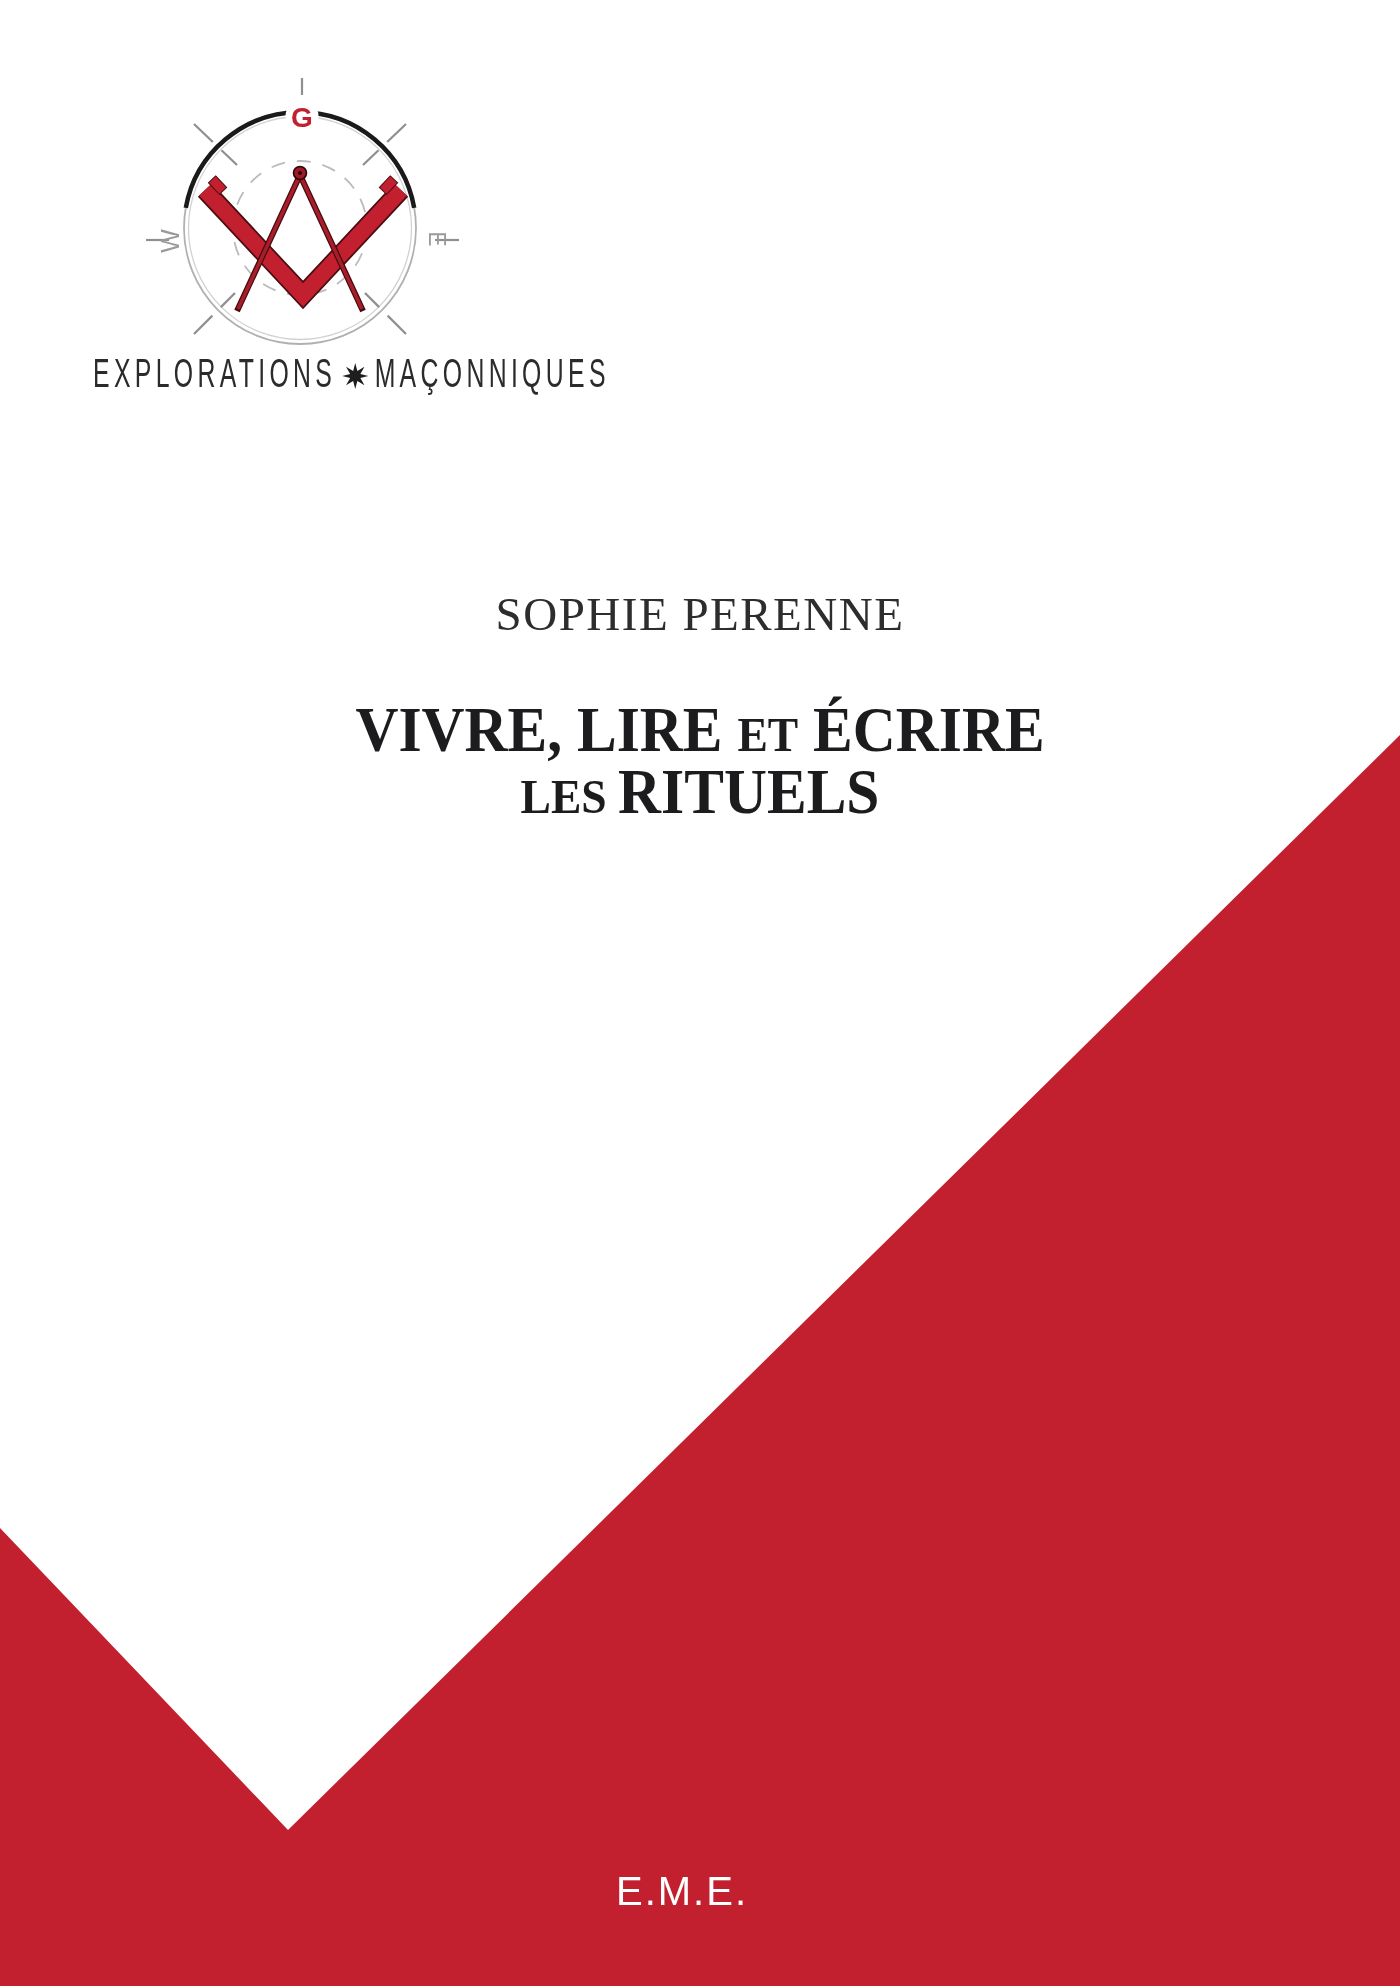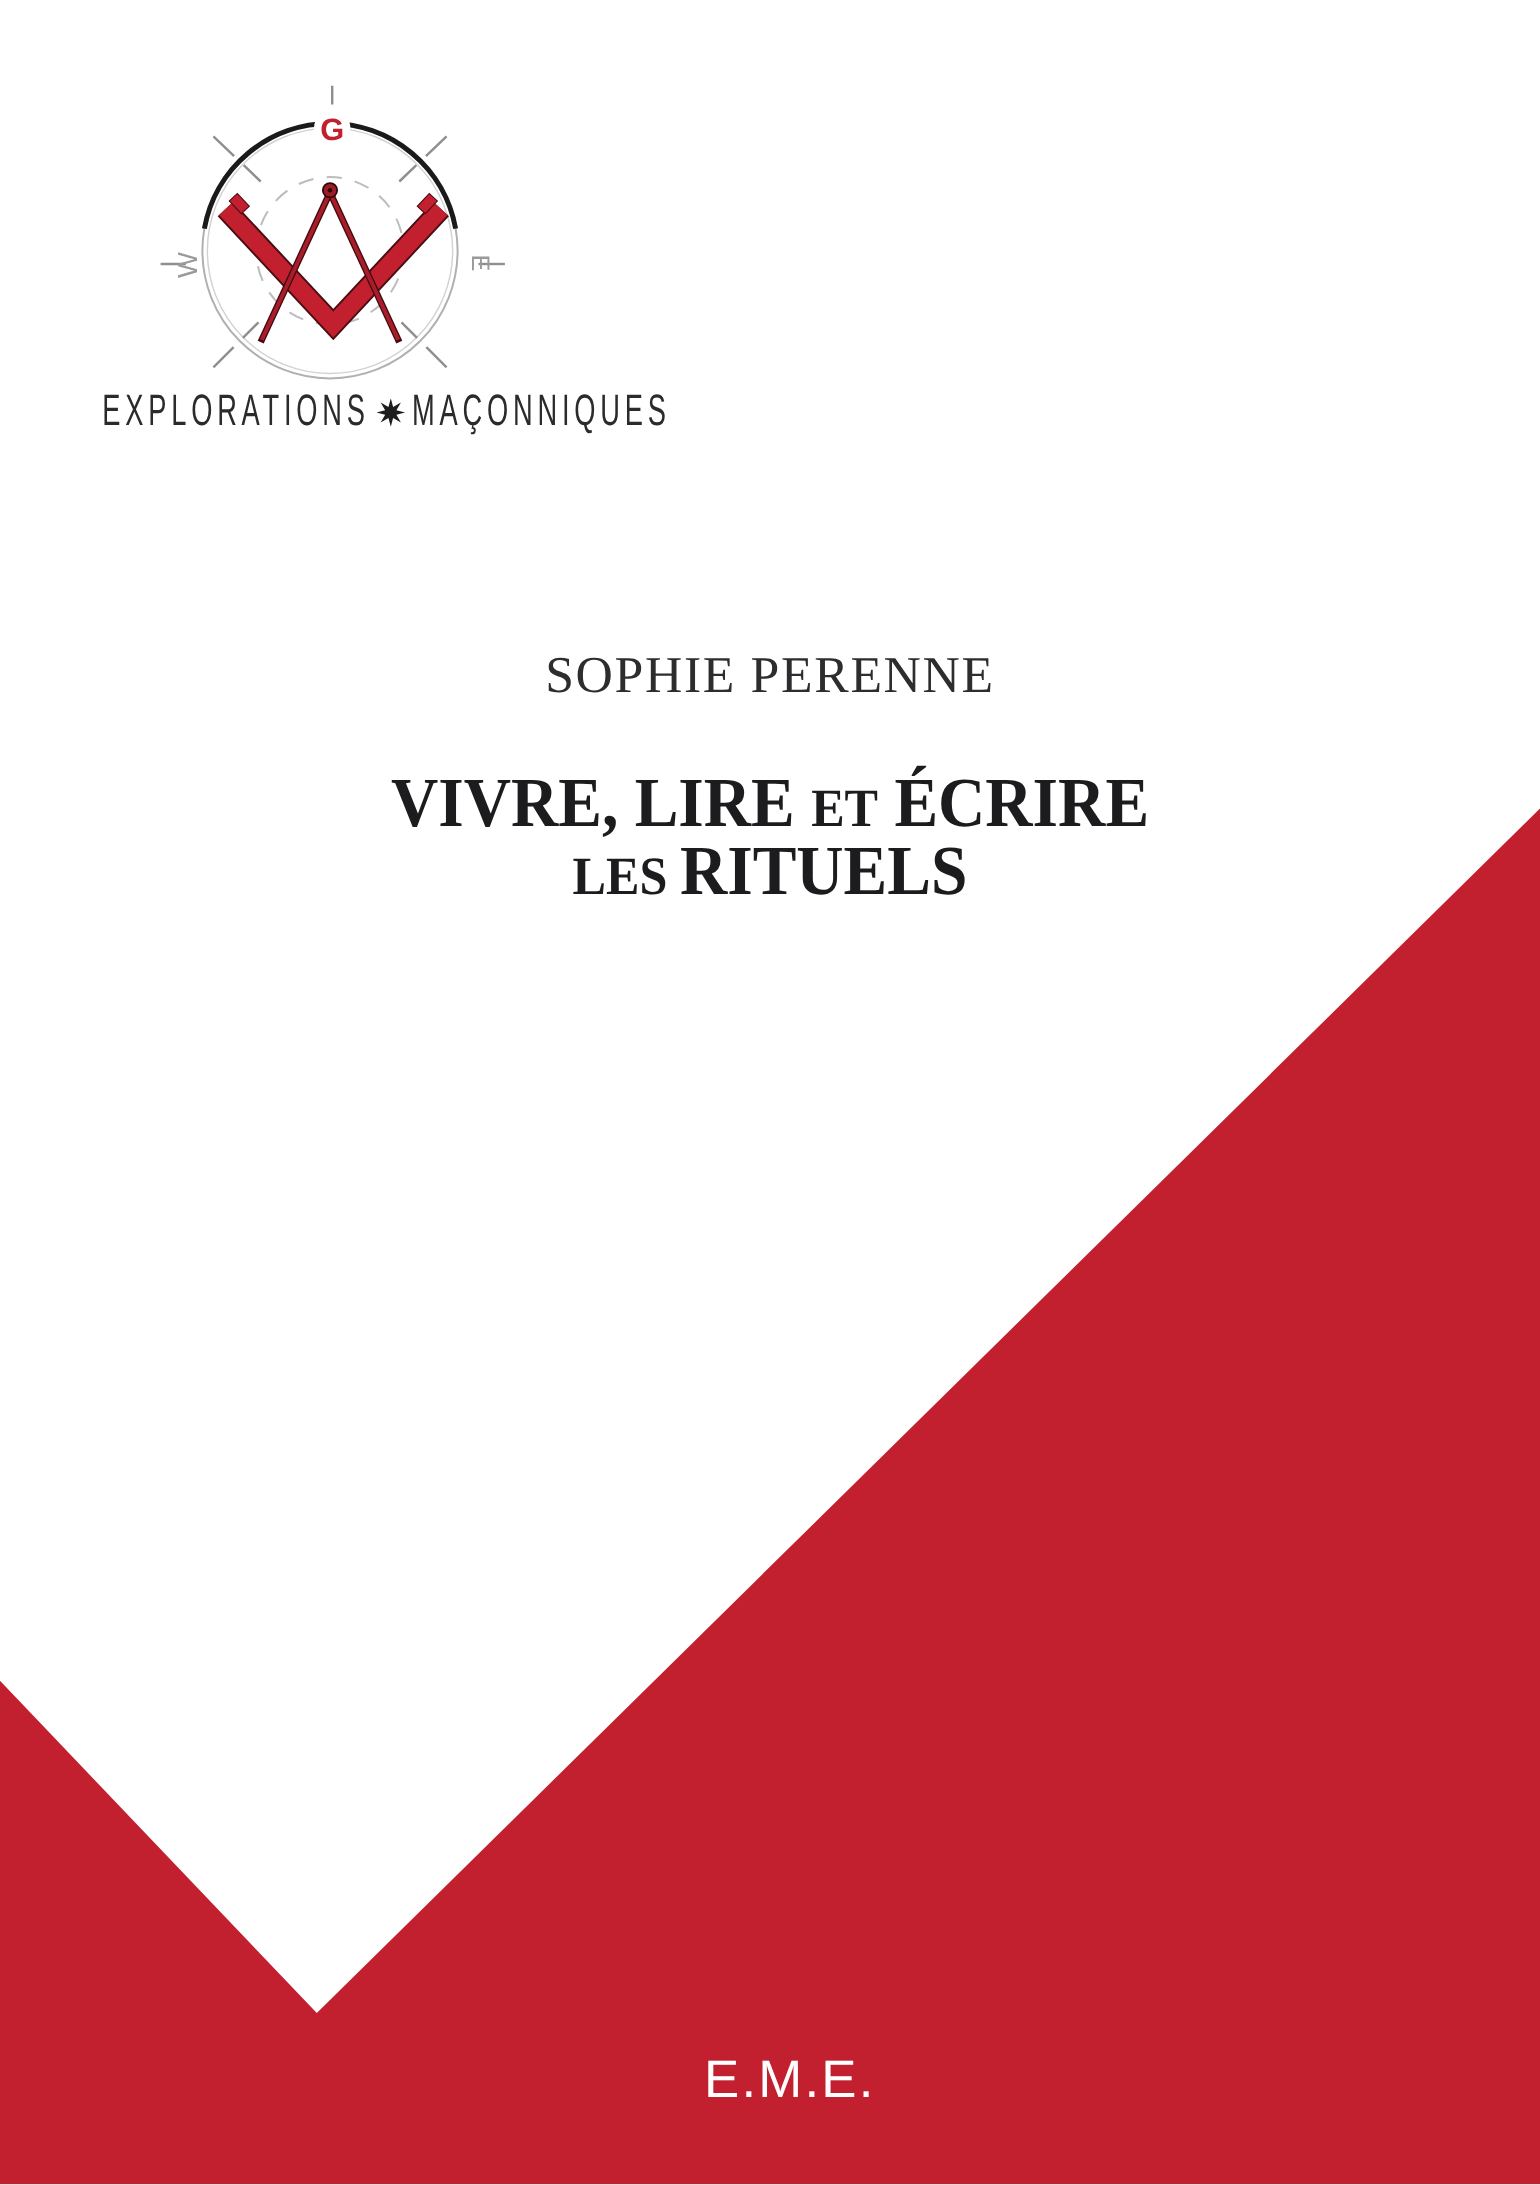--- a/index.html
+++ b/index.html
@@ -32,22 +32,22 @@
     position:absolute; left:0; top:701px; width:100%; margin:0;
     text-align:center; white-space:pre;
     font-family:"Liberation Serif", serif; font-weight:700;
     font-size:64px; line-height:57px; letter-spacing:0;
     color:#1c1c1e;
     transform:scaleX(0.93); transform-origin:center top;
   }
   .title .sc { font-size:49px; }
   .publisher {
     position:absolute; left:616px; top:1871px;
-    font-size:48px; line-height:40px; letter-spacing:2px;
-    color:#ffffff; font-weight:400;margin-left:24px;
+    font-size:40px; line-height:40px; letter-spacing:2px;
+    color:#ffffff; font-weight:400;
   }
 </style>
 </head>
 <body>
 
 <div class="page">
 
   <svg class="red-shape" viewBox="0 0 1400 1986" aria-hidden="true">
     <polygon points="0,1528 288,1830 1400,735 1400,1986 0,1986" fill="#c2202e"></polygon>
   </svg>

